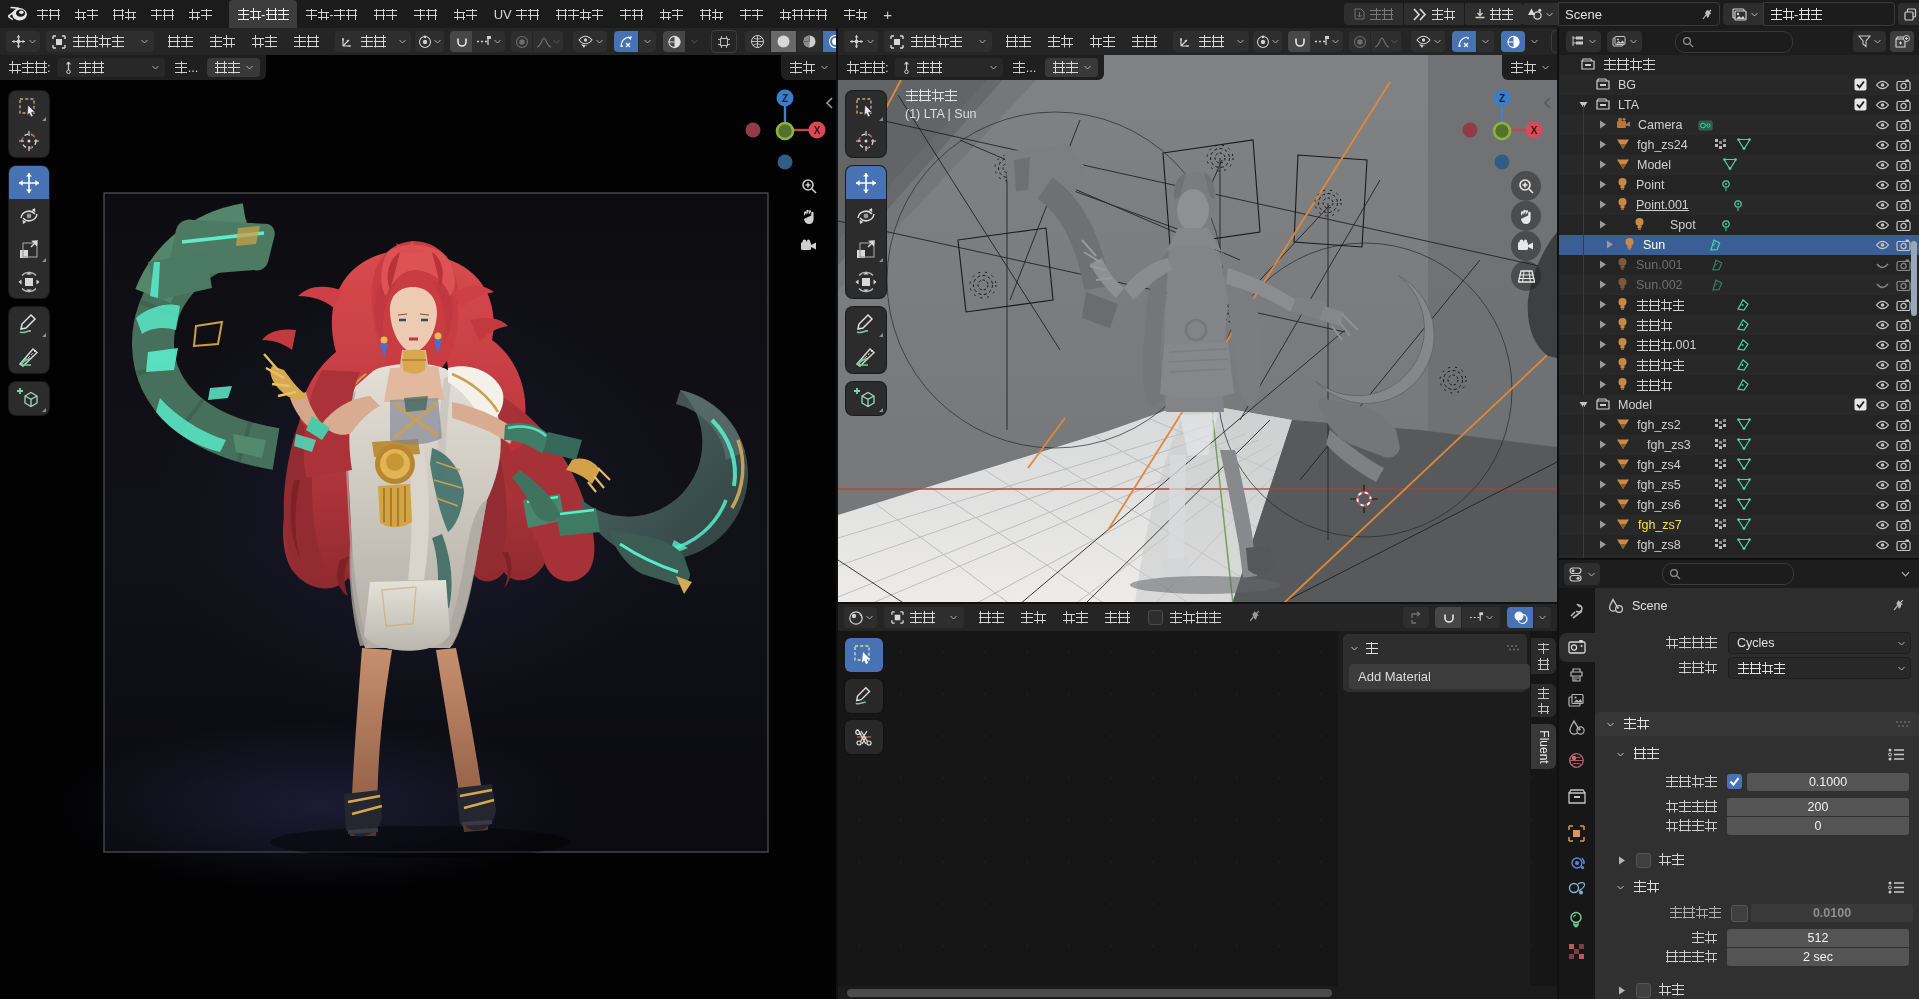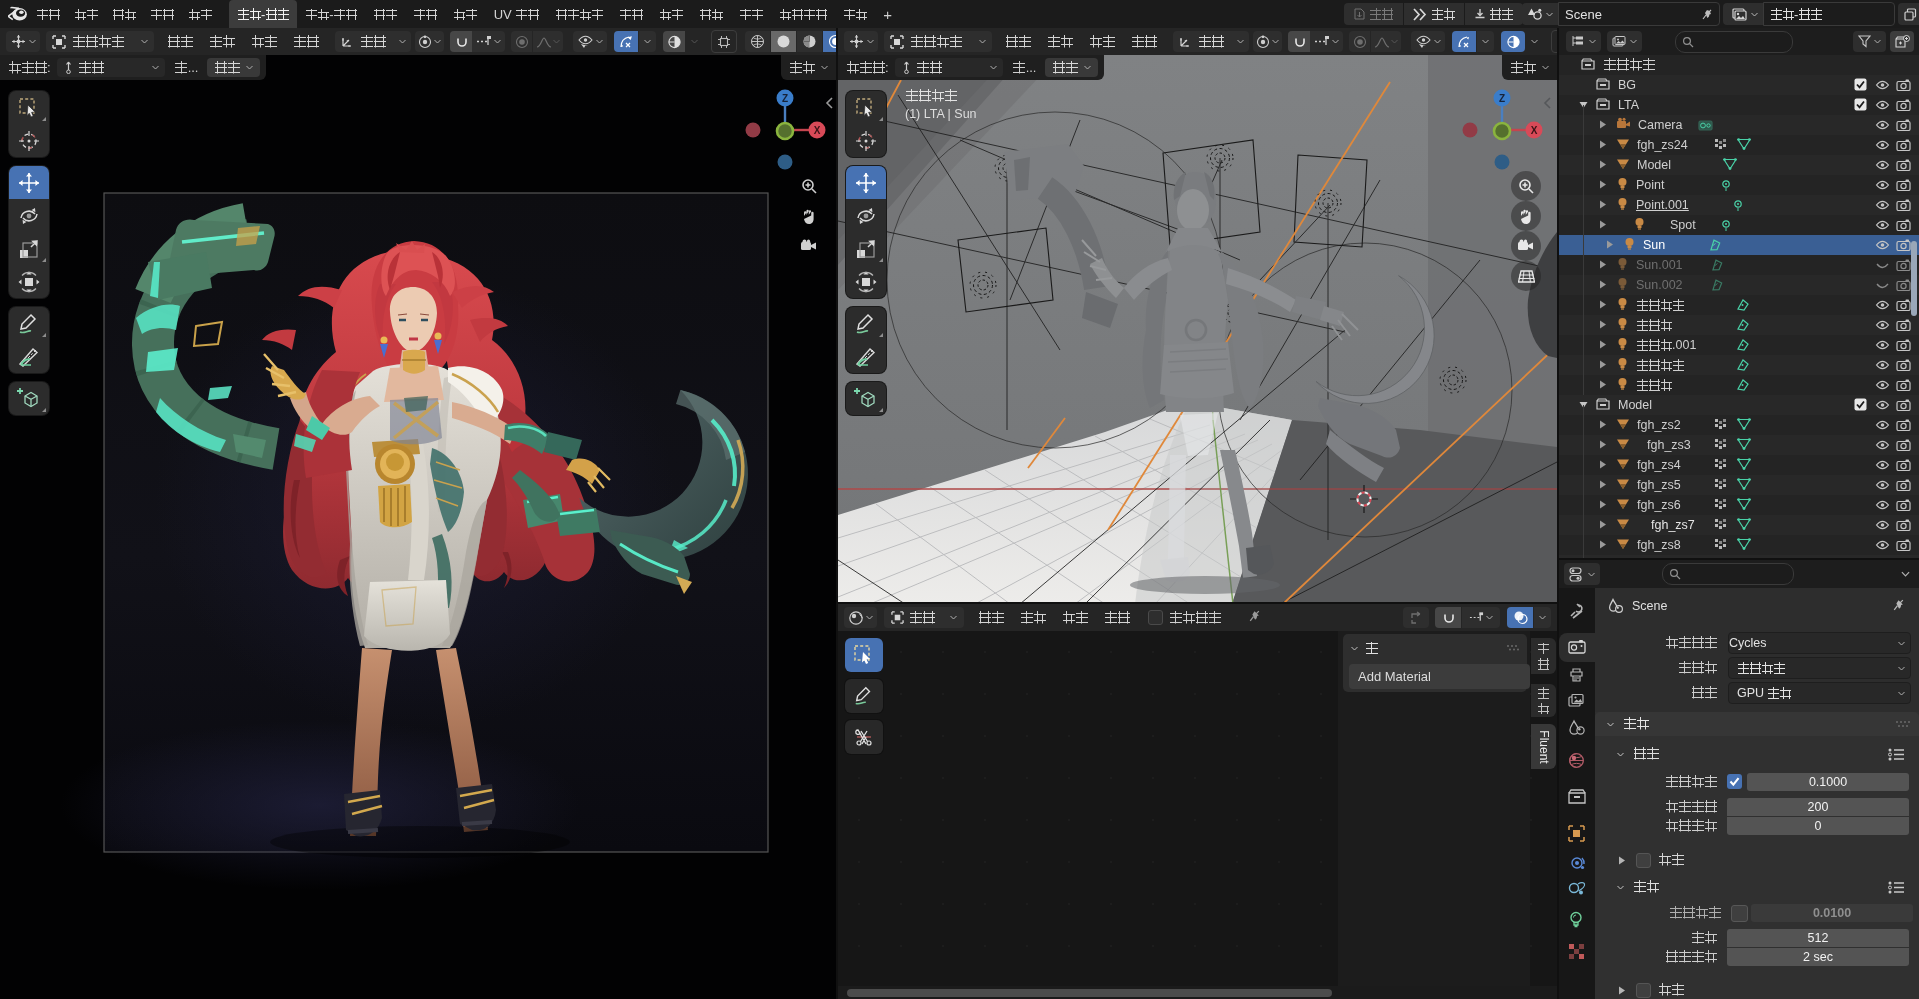--- a/index.html
+++ b/index.html
@@ -1802,21 +1802,21 @@
           </svg></span>
       </div>
       <div class="abs row" style="left:0;top:460px;width:360px;height:20px;background:#282828;">
         <span style="margin-left:39px;"><svg width="9" height="9" viewBox="0 0 9 9">
             <path d="M2 0.5v8L8 4.5z" fill="#9a9a9a"></path>
           </svg></span>
         <span style="margin-left:9px;"><svg width="14" height="12" viewBox="0 0 14 12">
             <path d="M7 11L1 1.5h12z" fill="#c98a45"></path>
             <path d="M7 11L4 6h6z" fill="#8a5f2e"></path>
           </svg></span>
-        <span style="margin-left:21px;color:#e5e5e5;">fgh_zs7</span>
+        <span style="margin-left:8px;color:#fde047;">fgh_zs7</span>
         <span class="abs" style="left:155px;top:3px;"><svg width="13" height="13" viewBox="0 0 13 13">
             <g fill="#b9b9b9">
               <rect x="1" y="1" width="3" height="3"></rect>
               <rect x="5" y="3" width="3" height="3" fill="#8a8a8a"></rect>
               <rect x="1" y="6" width="3" height="3"></rect>
               <rect x="9" y="1" width="3" height="3" fill="#8a8a8a"></rect>
               <rect x="5" y="8" width="3" height="3"></rect>
               <rect x="9" y="6" width="3" height="3"></rect>
             </g>
           </svg></span>
@@ -1983,39 +1983,30 @@
         <span style="margin-left:8px;color:#e0e0e0;">Scene</span>
       </div>
   <div class="abs" style="left:332px;top:10px;"><svg width="14" height="14" viewBox="0 0 13 13">
           <path d="M11 2 L7 6 M6 7 L3 11" stroke="#b8b8b8" fill="none" stroke-width="1.2"></path>
           <path d="M7 2l4 4-1.6.4L9 8.5 7.5 10 5 5z" fill="#b8b8b8"></path>
         </svg></div>
 
   <div class="abs row" style="left:0;top:44px;width:360px;height:22px;">
         <span style="position:absolute;right:202px;color:#cdcdcd;"><i class="cj c"></i><i class="cj"></i><i class="cj b"></i><i class="cj"></i></span>
         <span class="abs row" style="left:169px;width:181px;height:20px;background:#282828;border-radius:4px;border:1px solid #1e1e1e;">
-          <span style="color:#e2e2e2;">Cycles</span>
+          <span style="margin-left:8px;color:#e2e2e2;">Cycles</span>
           <svg class="chev" viewBox="0 0 7 5" style="margin-left:auto;margin-right:5px;">
             <path d="M0.5 1l3 3 3-3" stroke="#b0b0b0" fill="none"></path>
           </svg>
         </span>
       </div>
   <div class="abs row" style="left:0;top:69px;width:360px;height:22px;">
         <span style="position:absolute;right:202px;color:#cdcdcd;"><i class="cj"></i><i class="cj b"></i><i class="cj c"></i></span>
         <span class="abs row" style="left:169px;width:181px;height:20px;background:#282828;border-radius:4px;border:1px solid #1e1e1e;">
           <span style="margin-left:8px;color:#e2e2e2;"><i class="cj s"></i><i class="cj s b"></i><i class="cj s c"></i><i class="cj s"></i></span>
-          <svg class="chev" viewBox="0 0 7 5" style="margin-left:auto;margin-right:5px;">
-            <path d="M0.5 1l3 3 3-3" stroke="#b0b0b0" fill="none"></path>
-          </svg>
-        </span>
-      </div>
-  <div class="abs row" style="left:0;top:94px;width:360px;height:22px;">
-        <span style="position:absolute;right:202px;color:#cdcdcd;"><i class="cj b"></i><i class="cj"></i></span>
-        <span class="abs row" style="left:169px;width:181px;height:20px;background:#282828;border-radius:4px;border:1px solid #1e1e1e;">
-          <span style="margin-left:8px;color:#e2e2e2;">GPU <i class="cj s"></i><i class="cj s c"></i></span>
           <svg class="chev" viewBox="0 0 7 5" style="margin-left:auto;margin-right:5px;">
             <path d="M0.5 1l3 3 3-3" stroke="#b0b0b0" fill="none"></path>
           </svg>
         </span>
       </div>
 
   <div class="abs" style="left:36px;top:124px;width:324px;height:287px;background:#303030;"></div>
   <div class="abs row" style="left:36px;top:124px;width:324px;height:24px;background:#363636;border-radius:5px 5px 0 0;">
     <svg class="chev" viewBox="0 0 7 5" style="margin-left:12px;">
           <path d="M0.5 1l3 3 3-3" stroke="#c5c5c5" fill="none"></path>

